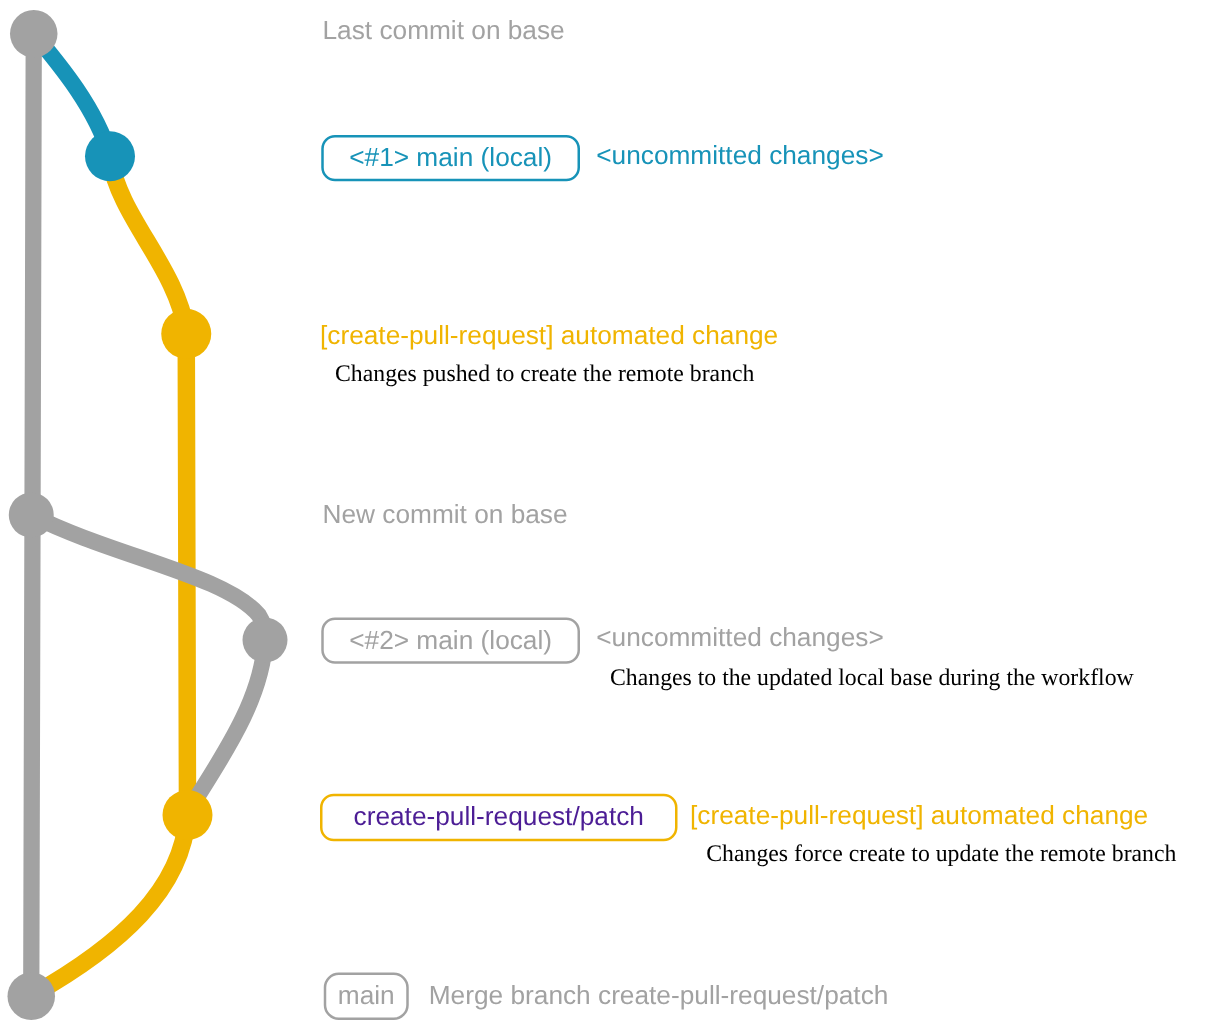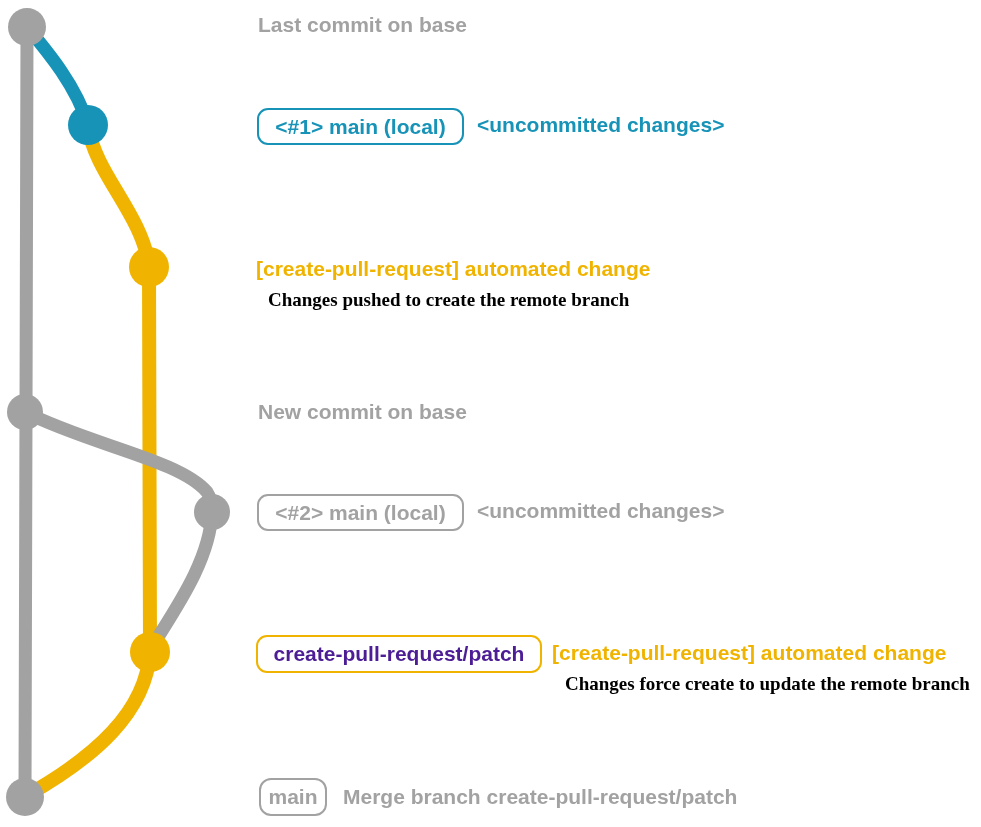--- a/index.html
+++ b/index.html
@@ -2,21 +2,20 @@
 <html><head>
 <meta charset="utf-8">
 <style>
   html,body{margin:0;padding:0;background:#ffffff;}
   .stage{
     position:relative;
     width:981px;height:827px;
     overflow:hidden;
     background:#ffffff;
     font-family:"Liberation Sans",sans-serif;
-    font-weight:bold;
   }
   .abs{position:absolute;}
   svg{position:absolute;left:0;top:0;}
   .lbl,.title{
     font-size:21px;
     line-height:26px;
     white-space:nowrap;
   }
   .gray-text{color:#a2a2a2;}
   .teal-text{color:#1793b8;}
@@ -74,20 +73,21 @@
 
   <div class="abs title yellow-text" style="left:256px;top:256px">[create-pull-request] automated change</div>
   <div class="abs desc" style="left:268px;top:288px">Changes pushed to create the remote branch</div>
 
   <div class="abs lbl gray-text" style="left:258px;top:399px">New commit on base</div>
 
   <div class="abs badge gray" style="left:257px;top:494px;width:207px;height:37px">
     <span>&lt;#2&gt; main (local)</span>
   </div>
   <div class="abs title gray-text" style="left:477px;top:498px">&lt;uncommitted changes&gt;</div>
+  <div class="abs desc" style="left:488px;top:531px">Changes to the updated local base during the workflow</div>
 
   <div class="abs badge yellow" style="left:256px;top:635px;width:286px;height:38px">
     <span>create-pull-request/patch</span>
   </div>
   <div class="abs title yellow-text" style="left:552px;top:640px">[create-pull-request] automated change</div>
   <div class="abs desc" style="left:565px;top:672px">Changes force create to update the remote branch</div>
 
   <div class="abs badge gray" style="left:259px;top:778px;width:68px;height:38px;border-radius:12px">
     <span>main</span>
   </div>

